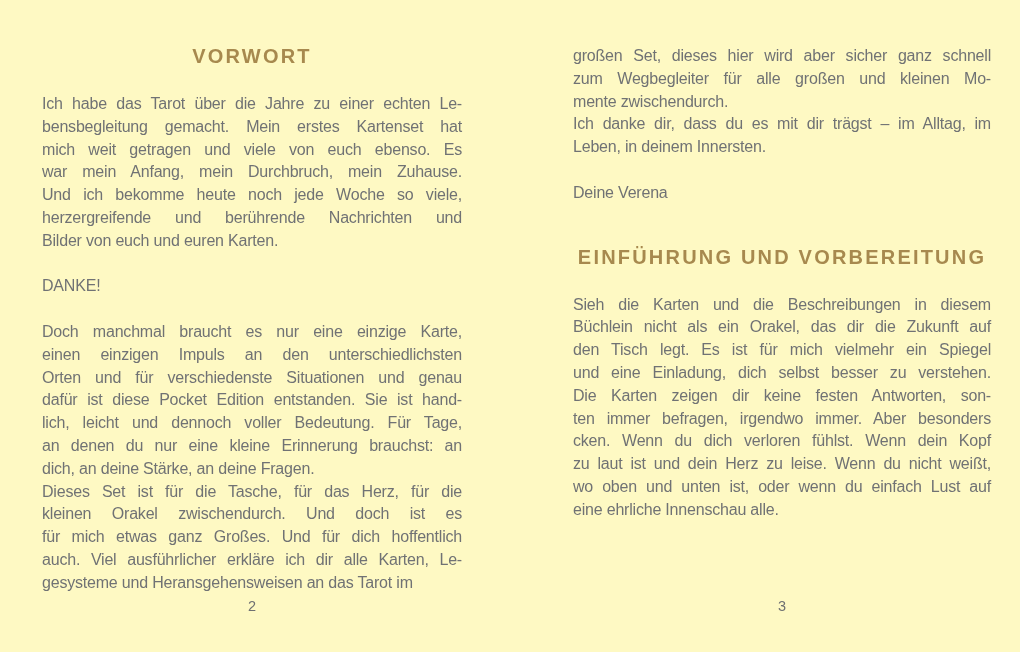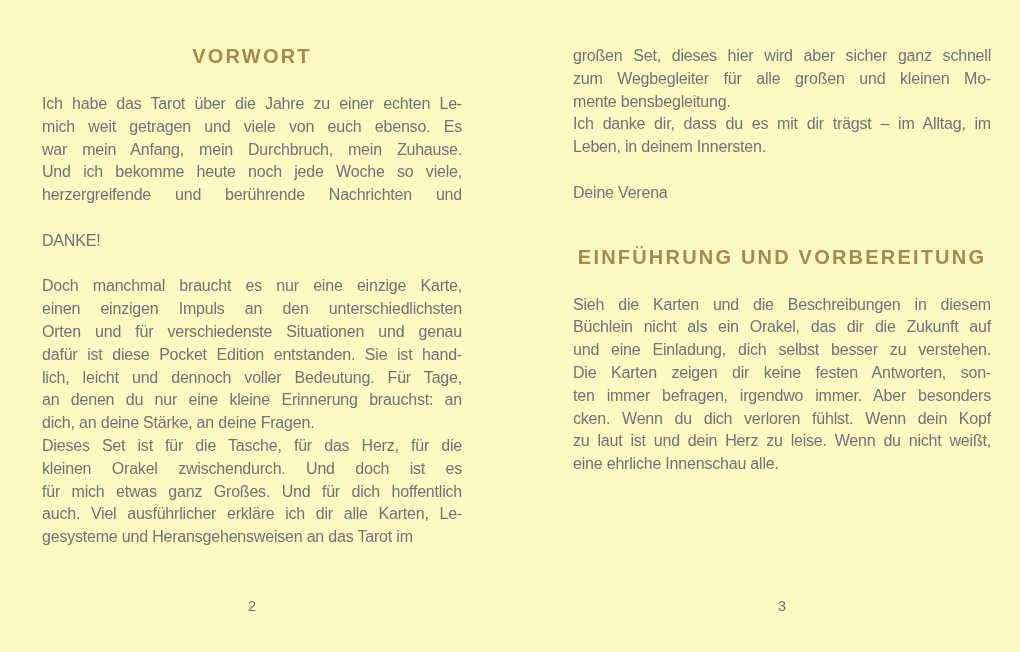--- a/index.html
+++ b/index.html
@@ -63,24 +63,26 @@
 </head>
 <body>
 
 <div class="book">
 
   <div class="page left">
     <div class="content" id="left-content">
         <div class="heading">VORWORT</div>
         <div class="para">
           <div class="line">Ich habe das Tarot über die Jahre zu einer echten Le-</div>
+          <div class="line">bensbegleitung gemacht. Mein erstes Kartenset hat</div>
           <div class="line">mich weit getragen und viele von euch ebenso. Es</div>
           <div class="line">war mein Anfang, mein Durchbruch, mein Zuhause.</div>
           <div class="line">Und ich bekomme heute noch jede Woche so viele,</div>
           <div class="line">herzergreifende und berührende Nachrichten und</div>
+          <div class="line last">Bilder von euch und euren Karten.</div>
         </div>
         <div class="para gap">
           <div class="line last">DANKE!</div>
         </div>
         <div class="para gap">
           <div class="line">Doch manchmal braucht es nur eine einzige Karte,</div>
           <div class="line">einen einzigen Impuls an den unterschiedlichsten</div>
           <div class="line">Orten und für verschiedenste Situationen und genau</div>
           <div class="line">dafür ist diese Pocket Edition entstanden. Sie ist hand-</div>
           <div class="line">lich, leicht und dennoch voller Bedeutung. Für Tage,</div>
@@ -96,37 +98,39 @@
         </div>
       </div>
     <div class="page-number">2</div>
   </div>
 
   <div class="page right">
     <div class="content" id="right-content">
         <div class="para">
           <div class="line">großen Set, dieses hier wird aber sicher ganz schnell</div>
           <div class="line">zum Wegbegleiter für alle großen und kleinen Mo-</div>
-          <div class="line last">mente bensbegleitung.</div>
+          <div class="line last">mente zwischendurch.</div>
         </div>
         <div class="para">
           <div class="line">Ich danke dir, dass du es mit dir trägst – im Alltag, im</div>
           <div class="line last">Leben, in deinem Innersten.</div>
         </div>
         <div class="para gap">
           <div class="line last">Deine Verena</div>
         </div>
         <div class="heading">EINFÜHRUNG UND VORBEREITUNG</div>
         <div class="para">
           <div class="line">Sieh die Karten und die Beschreibungen in diesem</div>
           <div class="line">Büchlein nicht als ein Orakel, das dir die Zukunft auf</div>
+          <div class="line">den Tisch legt. Es ist für mich vielmehr ein Spiegel</div>
           <div class="line">und eine Einladung, dich selbst besser zu verstehen.</div>
           <div class="line">Die Karten zeigen dir keine festen Antworten, son-</div>
           <div class="line">ten immer befragen, irgendwo immer. Aber besonders</div>
           <div class="line">cken. Wenn du dich verloren fühlst. Wenn dein Kopf</div>
           <div class="line">zu laut ist und dein Herz zu leise. Wenn du nicht weißt,</div>
+          <div class="line">wo oben und unten ist, oder wenn du einfach Lust auf</div>
           <div class="line last">eine ehrliche Innenschau alle.</div>
         </div>
       </div>
     <div class="page-number">3</div>
   </div>
 
 </div>
 
 </body></html>

